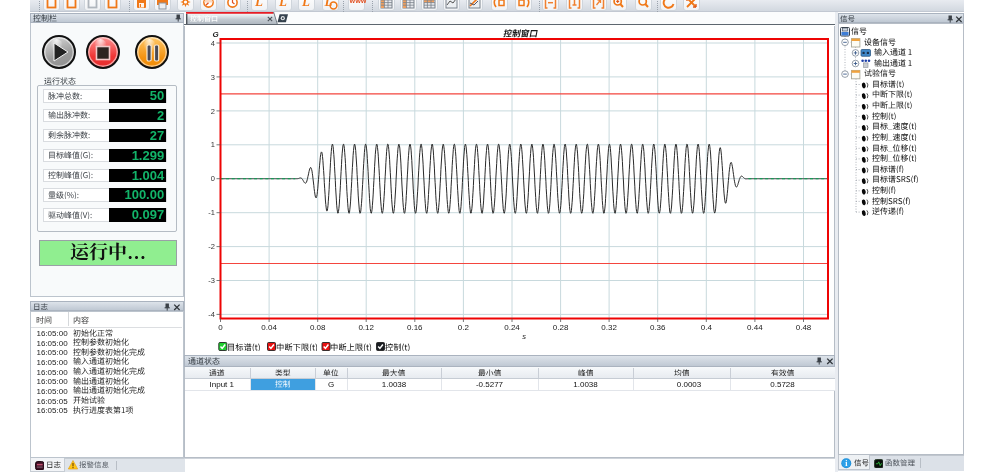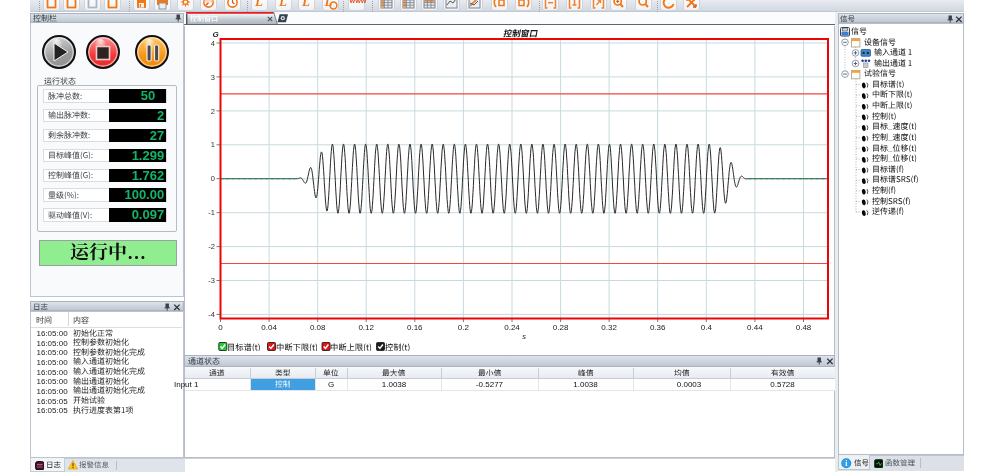--- a/index.html
+++ b/index.html
@@ -178,41 +178,41 @@
     </svg>
     <div style="position:absolute;left:36.5px;top:85px;width:140px;height:146.5px;border:1px solid #b5bcc4;border-radius:2px;"></div>
     <div style="position:absolute;left:42px;top:76px;width:38px;height:9px;background:#f8fafb;"></div>
     <svg style="position:absolute;left:44px;top:77px;" width="32.0" height="8" viewBox="0 -880 4000 1000">
       <path fill="#3a4046" d="M380 -777V-706H884V-777ZM68 -738C127 -697 206 -639 245 -604L297 -658C256 -693 175 -748 118 -786ZM375 -119C405 -132 449 -136 825 -169L864 -93L931 -128C892 -204 812 -335 750 -432L688 -403C720 -352 756 -291 789 -234L459 -209C512 -286 565 -384 606 -478H955V-549H314V-478H516C478 -377 422 -280 404 -253C383 -221 367 -198 349 -195C358 -174 371 -135 375 -119ZM252 -490H42V-420H179V-101C136 -82 86 -38 37 15L90 84C139 18 189 -42 222 -42C245 -42 280 -9 320 16C391 59 474 71 597 71C705 71 876 66 944 61C945 39 957 0 967 -21C864 -10 713 -2 599 -2C488 -2 403 -9 336 -51C297 -75 273 -95 252 -105Z M1435 -780V-708H1927V-780ZM1267 -841C1216 -768 1119 -679 1035 -622C1048 -608 1069 -579 1079 -562C1169 -626 1272 -724 1339 -811ZM1391 -504V-432H1728V-17C1728 -1 1721 4 1702 5C1684 6 1616 6 1545 3C1556 25 1567 56 1570 77C1668 77 1725 77 1759 66C1792 53 1804 30 1804 -16V-432H1955V-504ZM1307 -626C1238 -512 1128 -396 1025 -322C1040 -307 1067 -274 1078 -259C1115 -289 1154 -325 1192 -364V83H1266V-446C1308 -496 1346 -548 1378 -600Z M2741 -774C2785 -719 2836 -642 2860 -596L2920 -634C2896 -680 2843 -752 2798 -806ZM2049 -674C2096 -615 2152 -537 2175 -486L2237 -528C2212 -577 2155 -653 2106 -709ZM2589 -838V-605L2588 -545H2356V-471H2583C2568 -306 2512 -120 2327 30C2347 43 2373 63 2388 78C2539 -47 2609 -197 2640 -344C2695 -156 2782 -6 2918 78C2930 59 2955 30 2973 16C2816 -70 2723 -252 2675 -471H2951V-545H2662L2663 -605V-838ZM2032 -194 2076 -130C2127 -176 2188 -234 2247 -290V78H2321V-841H2247V-382C2168 -309 2086 -237 2032 -194Z M3381 -409C3440 -375 3511 -323 3543 -286L3610 -329C3573 -367 3503 -417 3444 -449ZM3270 -241V-45C3270 37 3300 58 3416 58C3441 58 3624 58 3650 58C3746 58 3770 27 3780 -99C3759 -104 3728 -115 3712 -128C3706 -25 3698 -10 3645 -10C3604 -10 3450 -10 3420 -10C3355 -10 3344 -16 3344 -45V-241ZM3410 -265C3467 -212 3537 -138 3568 -90L3630 -131C3596 -178 3525 -249 3467 -299ZM3750 -235C3800 -150 3851 -36 3868 35L3940 9C3921 -62 3868 -173 3816 -256ZM3154 -241C3135 -161 3100 -59 3054 6L3122 40C3166 -28 3199 -136 3221 -219ZM3466 -844C3461 -795 3455 -746 3444 -699H3056V-629H3424C3377 -499 3278 -391 3045 -333C3061 -316 3080 -287 3088 -269C3347 -339 3454 -471 3504 -629C3579 -449 3710 -328 3907 -274C3918 -295 3940 -326 3958 -343C3778 -384 3651 -485 3582 -629H3948V-699H3522C3532 -746 3539 -794 3544 -844Z"></path>
     </svg>
     <div style="position:absolute;left:43px;top:89.0px;width:124px;height:13.5px;background:#fff;border:1px solid #d9dce0;"></div>
     <svg style="position:absolute;left:47.5px;top:91.6px;" width="34.2" height="8" viewBox="0 -880 4278 1000">
       <path fill="#3a3f45" d="M513 -780C605 -751 727 -704 788 -668L819 -734C757 -769 634 -813 543 -838ZM395 -464V-394H529C500 -258 439 -144 364 -85V-803H91V-443C91 -296 86 -94 23 47C40 54 70 70 83 82C126 -14 144 -140 152 -259H295V-10C295 4 290 8 277 8C265 9 225 9 181 8C190 28 200 60 202 79C267 79 305 77 330 65C355 53 364 30 364 -9V-73C379 -59 396 -37 404 -21C506 -101 580 -252 608 -454L564 -466L552 -464ZM158 -735H295V-569H158ZM158 -500H295V-329H156L158 -443ZM453 -645V-573H649V-9C649 5 644 10 629 10C615 11 566 12 514 10C524 29 534 62 537 82C611 82 655 81 684 68C711 56 720 33 720 -8V-347C768 -207 836 -87 923 -19C935 -38 960 -65 976 -79C897 -132 833 -229 785 -343C836 -389 899 -460 954 -518L888 -568C857 -519 806 -455 760 -406C744 -451 731 -498 720 -544V-645Z M1053 -730C1115 -683 1188 -613 1222 -567L1279 -624C1244 -670 1167 -735 1106 -780ZM1037 -64 1106 -17C1163 -110 1230 -235 1282 -343L1222 -388C1166 -274 1090 -141 1037 -64ZM1590 -578V-337H1411V-578ZM1665 -578H1855V-337H1665ZM1590 -839V-653H1337V-199H1411V-262H1590V80H1665V-262H1855V-203H1931V-653H1665V-839Z M2759 -214C2816 -145 2875 -52 2897 10L2958 -28C2936 -91 2875 -180 2816 -247ZM2412 -269C2478 -224 2554 -153 2591 -104L2647 -152C2609 -199 2532 -267 2465 -311ZM2281 -241V-34C2281 47 2312 69 2431 69C2455 69 2630 69 2656 69C2748 69 2773 41 2784 -74C2762 -78 2730 -90 2713 -101C2707 -13 2700 1 2650 1C2611 1 2464 1 2435 1C2371 1 2360 -5 2360 -35V-241ZM2137 -225C2119 -148 2084 -60 2043 -9L2112 24C2157 -36 2190 -130 2208 -212ZM2265 -567H2737V-391H2265ZM2186 -638V-319H2820V-638H2657C2692 -689 2729 -751 2761 -808L2684 -839C2658 -779 2614 -696 2575 -638H2370L2429 -668C2411 -715 2365 -784 2321 -836L2257 -806C2299 -755 2341 -685 2358 -638Z M3443 -821C3425 -782 3393 -723 3368 -688L3417 -664C3443 -697 3477 -747 3506 -793ZM3088 -793C3114 -751 3141 -696 3150 -661L3207 -686C3198 -722 3171 -776 3143 -815ZM3410 -260C3387 -208 3355 -164 3317 -126C3279 -145 3240 -164 3203 -180C3217 -204 3233 -231 3247 -260ZM3110 -153C3159 -134 3214 -109 3264 -83C3200 -37 3123 -5 3041 14C3054 28 3070 54 3077 72C3169 47 3254 8 3326 -50C3359 -30 3389 -11 3412 6L3460 -43C3437 -59 3408 -77 3375 -95C3428 -152 3470 -222 3495 -309L3454 -326L3442 -323H3278L3300 -375L3233 -387C3226 -367 3216 -345 3206 -323H3070V-260H3175C3154 -220 3131 -183 3110 -153ZM3257 -841V-654H3050V-592H3234C3186 -527 3109 -465 3039 -435C3054 -421 3071 -395 3080 -378C3141 -411 3207 -467 3257 -526V-404H3327V-540C3375 -505 3436 -458 3461 -435L3503 -489C3479 -506 3391 -562 3342 -592H3531V-654H3327V-841ZM3629 -832C3604 -656 3559 -488 3481 -383C3497 -373 3526 -349 3538 -337C3564 -374 3586 -418 3606 -467C3628 -369 3657 -278 3694 -199C3638 -104 3560 -31 3451 22C3465 37 3486 67 3493 83C3595 28 3672 -41 3731 -129C3781 -44 3843 24 3921 71C3933 52 3955 26 3972 12C3888 -33 3822 -106 3771 -198C3824 -301 3858 -426 3880 -576H3948V-646H3663C3677 -702 3689 -761 3698 -821ZM3809 -576C3793 -461 3769 -361 3733 -276C3695 -366 3667 -468 3648 -576Z M4139 -390C4175 -390 4205 -418 4205 -460C4205 -501 4175 -530 4139 -530C4102 -530 4073 -501 4073 -460C4073 -418 4102 -390 4139 -390ZM4139 13C4175 13 4205 -15 4205 -56C4205 -98 4175 -126 4139 -126C4102 -126 4073 -98 4073 -56C4073 -15 4102 13 4139 13Z"></path>
     </svg>
-    <div style="position:absolute;left:108.7px;top:89.0px;width:57.5px;height:13.5px;background:#000;color:#12b469;font:bold 13px 'Liberation Sans',sans-serif;text-align:right;padding-right:11px;line-height:13.5px;">50</div>
+    <div style="position:absolute;left:108.7px;top:89.0px;width:57.5px;height:13.5px;background:#000;color:#12b469;font:bold 13px 'Liberation Sans',sans-serif;text-align:right;padding-right:2px;line-height:13.5px;">50</div>
     <div style="position:absolute;left:43px;top:108.88px;width:124px;height:13.5px;background:#fff;border:1px solid #d9dce0;"></div>
     <svg style="position:absolute;left:47.5px;top:111.47999999999999px;" width="42.2" height="8" viewBox="0 -880 5278 1000">
       <path fill="#3a3f45" d="M734 -447V-85H793V-447ZM861 -484V-5C861 6 857 9 846 10C833 10 793 10 747 9C757 27 765 54 767 71C826 71 866 70 890 60C915 49 922 31 922 -5V-484ZM71 -330C79 -338 108 -344 140 -344H219V-206C152 -190 90 -176 42 -167L59 -96L219 -137V79H285V-154L368 -176L362 -239L285 -221V-344H365V-413H285V-565H219V-413H132C158 -483 183 -566 203 -652H367V-720H217C225 -756 231 -792 236 -827L166 -839C162 -800 157 -759 150 -720H47V-652H137C119 -569 100 -501 91 -475C77 -430 65 -398 48 -393C56 -376 67 -344 71 -330ZM659 -843C593 -738 469 -639 348 -583C366 -568 386 -545 397 -527C424 -541 451 -557 477 -574V-532H847V-581C872 -566 899 -551 926 -537C935 -557 956 -581 974 -596C869 -641 774 -698 698 -783L720 -816ZM506 -594C562 -635 615 -683 659 -734C710 -678 765 -633 826 -594ZM614 -406V-327H477V-406ZM415 -466V76H477V-130H614V1C614 10 612 12 604 13C594 13 568 13 537 12C546 30 554 57 556 74C599 74 630 74 651 63C672 52 677 33 677 1V-466ZM477 -269H614V-187H477Z M1104 -341V21H1814V78H1895V-341H1814V-54H1539V-404H1855V-750H1774V-477H1539V-839H1457V-477H1228V-749H1150V-404H1457V-54H1187V-341Z M2513 -780C2605 -751 2727 -704 2788 -668L2819 -734C2757 -769 2634 -813 2543 -838ZM2395 -464V-394H2529C2500 -258 2439 -144 2364 -85V-803H2091V-443C2091 -296 2086 -94 2023 47C2040 54 2070 70 2083 82C2126 -14 2144 -140 2152 -259H2295V-10C2295 4 2290 8 2277 8C2265 9 2225 9 2181 8C2190 28 2200 60 2202 79C2267 79 2305 77 2330 65C2355 53 2364 30 2364 -9V-73C2379 -59 2396 -37 2404 -21C2506 -101 2580 -252 2608 -454L2564 -466L2552 -464ZM2158 -735H2295V-569H2158ZM2158 -500H2295V-329H2156L2158 -443ZM2453 -645V-573H2649V-9C2649 5 2644 10 2629 10C2615 11 2566 12 2514 10C2524 29 2534 62 2537 82C2611 82 2655 81 2684 68C2711 56 2720 33 2720 -8V-347C2768 -207 2836 -87 2923 -19C2935 -38 2960 -65 2976 -79C2897 -132 2833 -229 2785 -343C2836 -389 2899 -460 2954 -518L2888 -568C2857 -519 2806 -455 2760 -406C2744 -451 2731 -498 2720 -544V-645Z M3053 -730C3115 -683 3188 -613 3222 -567L3279 -624C3244 -670 3167 -735 3106 -780ZM3037 -64 3106 -17C3163 -110 3230 -235 3282 -343L3222 -388C3166 -274 3090 -141 3037 -64ZM3590 -578V-337H3411V-578ZM3665 -578H3855V-337H3665ZM3590 -839V-653H3337V-199H3411V-262H3590V80H3665V-262H3855V-203H3931V-653H3665V-839Z M4443 -821C4425 -782 4393 -723 4368 -688L4417 -664C4443 -697 4477 -747 4506 -793ZM4088 -793C4114 -751 4141 -696 4150 -661L4207 -686C4198 -722 4171 -776 4143 -815ZM4410 -260C4387 -208 4355 -164 4317 -126C4279 -145 4240 -164 4203 -180C4217 -204 4233 -231 4247 -260ZM4110 -153C4159 -134 4214 -109 4264 -83C4200 -37 4123 -5 4041 14C4054 28 4070 54 4077 72C4169 47 4254 8 4326 -50C4359 -30 4389 -11 4412 6L4460 -43C4437 -59 4408 -77 4375 -95C4428 -152 4470 -222 4495 -309L4454 -326L4442 -323H4278L4300 -375L4233 -387C4226 -367 4216 -345 4206 -323H4070V-260H4175C4154 -220 4131 -183 4110 -153ZM4257 -841V-654H4050V-592H4234C4186 -527 4109 -465 4039 -435C4054 -421 4071 -395 4080 -378C4141 -411 4207 -467 4257 -526V-404H4327V-540C4375 -505 4436 -458 4461 -435L4503 -489C4479 -506 4391 -562 4342 -592H4531V-654H4327V-841ZM4629 -832C4604 -656 4559 -488 4481 -383C4497 -373 4526 -349 4538 -337C4564 -374 4586 -418 4606 -467C4628 -369 4657 -278 4694 -199C4638 -104 4560 -31 4451 22C4465 37 4486 67 4493 83C4595 28 4672 -41 4731 -129C4781 -44 4843 24 4921 71C4933 52 4955 26 4972 12C4888 -33 4822 -106 4771 -198C4824 -301 4858 -426 4880 -576H4948V-646H4663C4677 -702 4689 -761 4698 -821ZM4809 -576C4793 -461 4769 -361 4733 -276C4695 -366 4667 -468 4648 -576Z M5139 -390C5175 -390 5205 -418 5205 -460C5205 -501 5175 -530 5139 -530C5102 -530 5073 -501 5073 -460C5073 -418 5102 -390 5139 -390ZM5139 13C5175 13 5205 -15 5205 -56C5205 -98 5175 -126 5139 -126C5102 -126 5073 -98 5073 -56C5073 -15 5102 13 5139 13Z"></path>
     </svg>
     <div style="position:absolute;left:108.7px;top:108.88px;width:57.5px;height:13.5px;background:#000;color:#12b469;font:bold 13px 'Liberation Sans',sans-serif;text-align:right;padding-right:2px;line-height:13.5px;">2</div>
     <div style="position:absolute;left:43px;top:128.76px;width:124px;height:13.5px;background:#fff;border:1px solid #d9dce0;"></div>
     <svg style="position:absolute;left:47.5px;top:131.35999999999999px;" width="42.2" height="8" viewBox="0 -880 5278 1000">
       <path fill="#3a3f45" d="M689 -720V-165H757V-720ZM847 -830V-16C847 1 841 6 824 7C808 8 756 8 698 6C709 27 719 58 722 78C803 78 850 76 879 65C908 52 920 31 920 -16V-830ZM56 -319 73 -263 194 -297V-234H253V-552H194V-480H72V-425H194V-350C141 -337 95 -327 56 -319ZM545 -836C442 -802 245 -782 83 -772C92 -756 100 -729 103 -713C170 -716 242 -721 313 -728V-644H55V-580H313V-279C249 -174 137 -65 42 -9C58 3 81 29 92 47C166 -3 248 -85 313 -174V75H384V-185C453 -133 546 -57 584 -22L626 -84C588 -112 448 -212 384 -254V-580H644V-644H384V-737C465 -747 540 -762 598 -781ZM441 -552V-313C441 -255 454 -240 510 -240C520 -240 569 -240 580 -240C622 -240 638 -262 643 -341C627 -344 605 -352 594 -362C592 -299 588 -291 572 -291C562 -291 525 -291 518 -291C501 -291 498 -293 498 -313V-393C541 -410 590 -435 629 -460L585 -503C564 -484 531 -464 498 -447V-552Z M1647 -170C1724 -107 1817 -18 1861 40L1926 -4C1880 -62 1784 -148 1708 -208ZM1273 -205C1219 -132 1136 -56 1057 -7C1074 4 1102 30 1115 43C1193 -12 1283 -97 1343 -179ZM1503 -850C1394 -709 1202 -575 1025 -499C1044 -482 1064 -457 1077 -437C1130 -463 1185 -494 1239 -529V-465H1465V-338H1095V-267H1465V-11C1465 4 1460 8 1444 9C1427 10 1370 10 1309 8C1321 28 1335 60 1339 80C1419 81 1469 79 1500 67C1533 55 1544 34 1544 -10V-267H1913V-338H1544V-465H1760V-534H1246C1338 -595 1427 -668 1499 -745C1625 -609 1763 -522 1927 -449C1938 -471 1959 -497 1978 -513C1809 -580 1664 -664 1544 -795L1561 -817Z M2513 -780C2605 -751 2727 -704 2788 -668L2819 -734C2757 -769 2634 -813 2543 -838ZM2395 -464V-394H2529C2500 -258 2439 -144 2364 -85V-803H2091V-443C2091 -296 2086 -94 2023 47C2040 54 2070 70 2083 82C2126 -14 2144 -140 2152 -259H2295V-10C2295 4 2290 8 2277 8C2265 9 2225 9 2181 8C2190 28 2200 60 2202 79C2267 79 2305 77 2330 65C2355 53 2364 30 2364 -9V-73C2379 -59 2396 -37 2404 -21C2506 -101 2580 -252 2608 -454L2564 -466L2552 -464ZM2158 -735H2295V-569H2158ZM2158 -500H2295V-329H2156L2158 -443ZM2453 -645V-573H2649V-9C2649 5 2644 10 2629 10C2615 11 2566 12 2514 10C2524 29 2534 62 2537 82C2611 82 2655 81 2684 68C2711 56 2720 33 2720 -8V-347C2768 -207 2836 -87 2923 -19C2935 -38 2960 -65 2976 -79C2897 -132 2833 -229 2785 -343C2836 -389 2899 -460 2954 -518L2888 -568C2857 -519 2806 -455 2760 -406C2744 -451 2731 -498 2720 -544V-645Z M3053 -730C3115 -683 3188 -613 3222 -567L3279 -624C3244 -670 3167 -735 3106 -780ZM3037 -64 3106 -17C3163 -110 3230 -235 3282 -343L3222 -388C3166 -274 3090 -141 3037 -64ZM3590 -578V-337H3411V-578ZM3665 -578H3855V-337H3665ZM3590 -839V-653H3337V-199H3411V-262H3590V80H3665V-262H3855V-203H3931V-653H3665V-839Z M4443 -821C4425 -782 4393 -723 4368 -688L4417 -664C4443 -697 4477 -747 4506 -793ZM4088 -793C4114 -751 4141 -696 4150 -661L4207 -686C4198 -722 4171 -776 4143 -815ZM4410 -260C4387 -208 4355 -164 4317 -126C4279 -145 4240 -164 4203 -180C4217 -204 4233 -231 4247 -260ZM4110 -153C4159 -134 4214 -109 4264 -83C4200 -37 4123 -5 4041 14C4054 28 4070 54 4077 72C4169 47 4254 8 4326 -50C4359 -30 4389 -11 4412 6L4460 -43C4437 -59 4408 -77 4375 -95C4428 -152 4470 -222 4495 -309L4454 -326L4442 -323H4278L4300 -375L4233 -387C4226 -367 4216 -345 4206 -323H4070V-260H4175C4154 -220 4131 -183 4110 -153ZM4257 -841V-654H4050V-592H4234C4186 -527 4109 -465 4039 -435C4054 -421 4071 -395 4080 -378C4141 -411 4207 -467 4257 -526V-404H4327V-540C4375 -505 4436 -458 4461 -435L4503 -489C4479 -506 4391 -562 4342 -592H4531V-654H4327V-841ZM4629 -832C4604 -656 4559 -488 4481 -383C4497 -373 4526 -349 4538 -337C4564 -374 4586 -418 4606 -467C4628 -369 4657 -278 4694 -199C4638 -104 4560 -31 4451 22C4465 37 4486 67 4493 83C4595 28 4672 -41 4731 -129C4781 -44 4843 24 4921 71C4933 52 4955 26 4972 12C4888 -33 4822 -106 4771 -198C4824 -301 4858 -426 4880 -576H4948V-646H4663C4677 -702 4689 -761 4698 -821ZM4809 -576C4793 -461 4769 -361 4733 -276C4695 -366 4667 -468 4648 -576Z M5139 -390C5175 -390 5205 -418 5205 -460C5205 -501 5175 -530 5139 -530C5102 -530 5073 -501 5073 -460C5073 -418 5102 -390 5139 -390ZM5139 13C5175 13 5205 -15 5205 -56C5205 -98 5175 -126 5139 -126C5102 -126 5073 -98 5073 -56C5073 -15 5102 13 5139 13Z"></path>
     </svg>
     <div style="position:absolute;left:108.7px;top:128.76px;width:57.5px;height:13.5px;background:#000;color:#12b469;font:bold 13px 'Liberation Sans',sans-serif;text-align:right;padding-right:2px;line-height:13.5px;">27</div>
     <div style="position:absolute;left:43px;top:148.64px;width:124px;height:13.5px;background:#fff;border:1px solid #d9dce0;"></div>
     <svg style="position:absolute;left:47.5px;top:151.23999999999998px;" width="45.1" height="8" viewBox="0 -880 5643 1000">
       <path fill="#3a3f45" d="M233 -470H759V-305H233ZM233 -542V-704H759V-542ZM233 -233H759V-67H233ZM158 -778V74H233V6H759V74H837V-778Z M1466 -764V-693H1902V-764ZM1779 -325C1826 -225 1873 -95 1888 -16L1957 -41C1940 -120 1892 -247 1843 -345ZM1491 -342C1465 -236 1420 -129 1364 -57C1381 -49 1411 -28 1425 -18C1479 -94 1529 -211 1560 -327ZM1422 -525V-454H1636V-18C1636 -5 1632 -1 1617 0C1604 0 1557 1 1505 -1C1515 22 1526 54 1529 76C1599 76 1645 74 1674 62C1703 49 1712 26 1712 -17V-454H1956V-525ZM1202 -840V-628H1049V-558H1186C1153 -434 1088 -290 1024 -215C1038 -196 1058 -165 1066 -145C1116 -209 1165 -314 1202 -422V79H1277V-444C1311 -395 1351 -333 1368 -301L1412 -360C1392 -388 1306 -498 1277 -531V-558H1408V-628H1277V-840Z M2596 -696H2791C2764 -648 2727 -605 2684 -567C2642 -603 2609 -642 2585 -682ZM2597 -840C2556 -739 2477 -649 2390 -591C2405 -578 2430 -548 2439 -534C2475 -561 2510 -593 2542 -629C2565 -594 2595 -558 2630 -525C2556 -473 2470 -435 2383 -414C2397 -400 2414 -372 2422 -355C2514 -382 2605 -423 2684 -480C2747 -433 2826 -393 2918 -368C2928 -387 2950 -416 2965 -431C2876 -451 2801 -485 2739 -526C2803 -583 2855 -654 2889 -739L2842 -759L2829 -757H2634C2646 -778 2657 -800 2667 -822ZM2642 -416V-352H2457V-294H2642V-229H2463V-171H2642V-98H2417V-37H2642V80H2715V-37H2939V-98H2715V-171H2898V-229H2715V-294H2901V-352H2715V-416ZM2192 -830V-123L2129 -118V-673H2070V-52L2317 -72V-34H2374V-674H2317V-133L2253 -128V-830Z M3599 -840C3596 -810 3591 -774 3586 -738H3329V-671H3574C3568 -637 3562 -605 3555 -578H3382V-14H3286V51H3958V-14H3869V-578H3623C3631 -605 3639 -637 3646 -671H3928V-738H3661L3679 -835ZM3450 -14V-97H3799V-14ZM3450 -379H3799V-293H3450ZM3450 -435V-519H3799V-435ZM3450 -239H3799V-152H3450ZM3264 -839C3211 -687 3124 -538 3032 -440C3045 -422 3066 -383 3074 -366C3103 -398 3132 -435 3159 -475V80H3229V-589C3269 -661 3304 -739 3333 -817Z M4239 196 4295 171C4209 29 4168 -141 4168 -311C4168 -480 4209 -649 4295 -792L4239 -818C4147 -668 4092 -507 4092 -311C4092 -114 4147 47 4239 196Z M4727 13C4825 13 4906 -23 4953 -72V-380H4712V-303H4868V-111C4839 -84 4788 -68 4736 -68C4579 -68 4491 -184 4491 -369C4491 -552 4587 -665 4735 -665C4808 -665 4856 -634 4893 -596L4943 -656C4901 -700 4834 -746 4732 -746C4538 -746 4396 -603 4396 -366C4396 -128 4534 13 4727 13Z M5126 196C5218 47 5273 -114 5273 -311C5273 -507 5218 -668 5126 -818L5069 -792C5155 -649 5198 -480 5198 -311C5198 -141 5155 29 5069 171Z M5504 -390C5540 -390 5570 -418 5570 -460C5570 -501 5540 -530 5504 -530C5467 -530 5438 -501 5438 -460C5438 -418 5467 -390 5504 -390ZM5504 13C5540 13 5570 -15 5570 -56C5570 -98 5540 -126 5504 -126C5467 -126 5438 -98 5438 -56C5438 -15 5467 13 5504 13Z"></path>
     </svg>
     <div style="position:absolute;left:108.7px;top:148.64px;width:57.5px;height:13.5px;background:#000;color:#12b469;font:bold 13px 'Liberation Sans',sans-serif;text-align:right;padding-right:2px;line-height:13.5px;">1.299</div>
     <div style="position:absolute;left:43px;top:168.51999999999998px;width:124px;height:13.5px;background:#fff;border:1px solid #d9dce0;"></div>
     <svg style="position:absolute;left:47.5px;top:171.11999999999998px;" width="45.1" height="8" viewBox="0 -880 5643 1000">
       <path fill="#3a3f45" d="M695 -553C758 -496 843 -415 884 -369L933 -418C889 -463 804 -540 741 -594ZM560 -593C513 -527 440 -460 370 -415C384 -402 408 -372 417 -358C489 -410 572 -491 626 -569ZM164 -841V-646H43V-575H164V-336C114 -319 68 -305 32 -294L49 -219L164 -261V-16C164 -2 159 2 147 2C135 3 96 3 53 2C63 22 72 53 74 71C137 72 177 69 200 58C225 46 234 25 234 -16V-286L342 -325L330 -394L234 -360V-575H338V-646H234V-841ZM332 -20V47H964V-20H689V-271H893V-338H413V-271H613V-20ZM588 -823C602 -792 619 -752 631 -719H367V-544H435V-653H882V-554H954V-719H712C700 -754 678 -802 658 -841Z M1676 -748V-194H1747V-748ZM1854 -830V-23C1854 -7 1849 -2 1834 -2C1815 -1 1759 -1 1700 -3C1710 20 1721 55 1725 76C1800 76 1855 74 1885 62C1916 48 1928 26 1928 -24V-830ZM1142 -816C1121 -719 1087 -619 1041 -552C1060 -545 1093 -532 1108 -524C1125 -553 1142 -588 1158 -627H1289V-522H1045V-453H1289V-351H1091V-2H1159V-283H1289V79H1361V-283H1500V-78C1500 -67 1497 -64 1486 -64C1475 -63 1442 -63 1400 -65C1409 -46 1418 -19 1421 1C1476 1 1515 0 1538 -11C1563 -23 1569 -42 1569 -76V-351H1361V-453H1604V-522H1361V-627H1565V-696H1361V-836H1289V-696H1183C1194 -730 1204 -766 1212 -802Z M2596 -696H2791C2764 -648 2727 -605 2684 -567C2642 -603 2609 -642 2585 -682ZM2597 -840C2556 -739 2477 -649 2390 -591C2405 -578 2430 -548 2439 -534C2475 -561 2510 -593 2542 -629C2565 -594 2595 -558 2630 -525C2556 -473 2470 -435 2383 -414C2397 -400 2414 -372 2422 -355C2514 -382 2605 -423 2684 -480C2747 -433 2826 -393 2918 -368C2928 -387 2950 -416 2965 -431C2876 -451 2801 -485 2739 -526C2803 -583 2855 -654 2889 -739L2842 -759L2829 -757H2634C2646 -778 2657 -800 2667 -822ZM2642 -416V-352H2457V-294H2642V-229H2463V-171H2642V-98H2417V-37H2642V80H2715V-37H2939V-98H2715V-171H2898V-229H2715V-294H2901V-352H2715V-416ZM2192 -830V-123L2129 -118V-673H2070V-52L2317 -72V-34H2374V-674H2317V-133L2253 -128V-830Z M3599 -840C3596 -810 3591 -774 3586 -738H3329V-671H3574C3568 -637 3562 -605 3555 -578H3382V-14H3286V51H3958V-14H3869V-578H3623C3631 -605 3639 -637 3646 -671H3928V-738H3661L3679 -835ZM3450 -14V-97H3799V-14ZM3450 -379H3799V-293H3450ZM3450 -435V-519H3799V-435ZM3450 -239H3799V-152H3450ZM3264 -839C3211 -687 3124 -538 3032 -440C3045 -422 3066 -383 3074 -366C3103 -398 3132 -435 3159 -475V80H3229V-589C3269 -661 3304 -739 3333 -817Z M4239 196 4295 171C4209 29 4168 -141 4168 -311C4168 -480 4209 -649 4295 -792L4239 -818C4147 -668 4092 -507 4092 -311C4092 -114 4147 47 4239 196Z M4727 13C4825 13 4906 -23 4953 -72V-380H4712V-303H4868V-111C4839 -84 4788 -68 4736 -68C4579 -68 4491 -184 4491 -369C4491 -552 4587 -665 4735 -665C4808 -665 4856 -634 4893 -596L4943 -656C4901 -700 4834 -746 4732 -746C4538 -746 4396 -603 4396 -366C4396 -128 4534 13 4727 13Z M5126 196C5218 47 5273 -114 5273 -311C5273 -507 5218 -668 5126 -818L5069 -792C5155 -649 5198 -480 5198 -311C5198 -141 5155 29 5069 171Z M5504 -390C5540 -390 5570 -418 5570 -460C5570 -501 5540 -530 5504 -530C5467 -530 5438 -501 5438 -460C5438 -418 5467 -390 5504 -390ZM5504 13C5540 13 5570 -15 5570 -56C5570 -98 5540 -126 5504 -126C5467 -126 5438 -98 5438 -56C5438 -15 5467 13 5504 13Z"></path>
     </svg>
-    <div style="position:absolute;left:108.7px;top:168.51999999999998px;width:57.5px;height:13.5px;background:#000;color:#12b469;font:bold 13px 'Liberation Sans',sans-serif;text-align:right;padding-right:2px;line-height:13.5px;">1.762</div>
+    <div style="position:absolute;left:108.7px;top:168.51999999999998px;width:57.5px;height:13.5px;background:#000;color:#12b469;font:bold 13px 'Liberation Sans',sans-serif;text-align:right;padding-right:2px;line-height:13.5px;">1.004</div>
     <div style="position:absolute;left:43px;top:188.39999999999998px;width:124px;height:13.5px;background:#fff;border:1px solid #d9dce0;"></div>
     <svg style="position:absolute;left:47.5px;top:190.99999999999997px;" width="31.0" height="8" viewBox="0 -880 3875 1000">
       <path fill="#3a3f45" d="M250 -665H747V-610H250ZM250 -763H747V-709H250ZM177 -808V-565H822V-808ZM52 -522V-465H949V-522ZM230 -273H462V-215H230ZM535 -273H777V-215H535ZM230 -373H462V-317H230ZM535 -373H777V-317H535ZM47 -3V55H955V-3H535V-61H873V-114H535V-169H851V-420H159V-169H462V-114H131V-61H462V-3Z M1042 -56 1060 18C1155 -18 1280 -66 1398 -113L1383 -178C1258 -132 1127 -84 1042 -56ZM1400 -775V-705H1512C1500 -384 1465 -124 1329 36C1347 46 1382 70 1395 82C1481 -30 1528 -177 1555 -355C1589 -273 1631 -197 1680 -130C1620 -63 1548 -12 1470 24C1486 36 1512 64 1523 82C1597 45 1666 -6 1726 -73C1781 -10 1844 42 1915 78C1926 59 1949 32 1966 18C1894 -16 1829 -67 1773 -130C1842 -223 1895 -341 1926 -486L1879 -505L1865 -502H1763C1788 -584 1817 -689 1840 -775ZM1587 -705H1746C1722 -611 1692 -506 1667 -436H1839C1814 -339 1775 -257 1726 -187C1659 -278 1607 -386 1572 -499C1579 -564 1583 -633 1587 -705ZM1055 -423C1070 -430 1094 -436 1223 -453C1177 -387 1134 -334 1115 -313C1084 -275 1060 -250 1038 -246C1046 -227 1057 -192 1061 -177C1083 -193 1117 -206 1384 -286C1381 -302 1379 -331 1379 -349L1183 -294C1257 -382 1330 -487 1393 -593L1330 -631C1311 -593 1289 -556 1266 -520L1134 -506C1195 -593 1255 -703 1301 -809L1232 -841C1189 -719 1113 -589 1090 -555C1067 -521 1050 -498 1031 -493C1040 -474 1051 -438 1055 -423Z M2239 196 2295 171C2209 29 2168 -141 2168 -311C2168 -480 2209 -649 2295 -792L2239 -818C2147 -668 2092 -507 2092 -311C2092 -114 2147 47 2239 196Z M2543 -284C2644 -284 2710 -369 2710 -517C2710 -663 2644 -746 2543 -746C2443 -746 2377 -663 2377 -517C2377 -369 2443 -284 2543 -284ZM2543 -340C2485 -340 2446 -400 2446 -517C2446 -634 2485 -690 2543 -690C2601 -690 2640 -634 2640 -517C2640 -400 2601 -340 2543 -340ZM2564 13H2626L3031 -746H2969ZM3054 13C3154 13 3220 -71 3220 -219C3220 -366 3154 -449 3054 -449C2954 -449 2888 -366 2888 -219C2888 -71 2954 13 3054 13ZM3054 -43C2996 -43 2956 -102 2956 -219C2956 -336 2996 -393 3054 -393C3111 -393 3152 -336 3152 -219C3152 -102 3111 -43 3054 -43Z M3358 196C3450 47 3505 -114 3505 -311C3505 -507 3450 -668 3358 -818L3301 -792C3387 -649 3430 -480 3430 -311C3430 -141 3387 29 3301 171Z M3736 -390C3772 -390 3802 -418 3802 -460C3802 -501 3772 -530 3736 -530C3699 -530 3670 -501 3670 -460C3670 -418 3699 -390 3736 -390ZM3736 13C3772 13 3802 -15 3802 -56C3802 -98 3772 -126 3736 -126C3699 -126 3670 -98 3670 -56C3670 -15 3699 13 3736 13Z"></path>
     </svg>
     <div style="position:absolute;left:108.7px;top:188.39999999999998px;width:57.5px;height:13.5px;background:#000;color:#12b469;font:bold 13px 'Liberation Sans',sans-serif;text-align:right;padding-right:2px;line-height:13.5px;">100.00</div>
     <div style="position:absolute;left:43px;top:208.27999999999997px;width:124px;height:13.5px;background:#fff;border:1px solid #d9dce0;"></div>
     <svg style="position:absolute;left:47.5px;top:210.87999999999997px;" width="44.2" height="8" viewBox="0 -880 5529 1000">
       <path fill="#3a3f45" d="M30 -149 45 -86C120 -106 211 -131 300 -156L293 -214C195 -189 99 -163 30 -149ZM939 -782H457V39H961V-29H528V-713H939ZM104 -656C98 -548 84 -399 72 -311H342C329 -105 313 -24 292 -2C284 8 273 10 256 10C238 10 192 9 143 4C154 22 162 48 163 67C211 70 258 71 283 69C313 66 332 60 348 39C380 7 394 -87 410 -342C411 -351 412 -373 412 -373L345 -372H333C347 -478 362 -661 371 -797L305 -796H68V-731H301C293 -609 280 -466 266 -372H144C153 -456 162 -565 168 -652ZM833 -654C810 -583 783 -513 752 -445C707 -510 660 -573 615 -630L560 -596C612 -529 668 -452 718 -375C669 -279 612 -193 551 -126C568 -115 596 -91 608 -78C662 -142 714 -221 761 -309C809 -231 850 -158 876 -101L936 -143C906 -208 856 -292 797 -380C837 -462 872 -549 902 -638Z M1089 -758V-691H1476V-758ZM1653 -823C1653 -752 1653 -680 1650 -609H1507V-537H1647C1635 -309 1595 -100 1458 25C1478 36 1504 61 1517 79C1664 -61 1707 -289 1721 -537H1870C1859 -182 1846 -49 1819 -19C1809 -7 1798 -4 1780 -4C1759 -4 1706 -4 1650 -10C1663 12 1671 43 1673 64C1726 68 1781 68 1812 65C1844 62 1864 53 1884 27C1919 -17 1931 -159 1945 -571C1945 -582 1945 -609 1945 -609H1724C1726 -680 1727 -752 1727 -823ZM1089 -44 1090 -45V-43C1113 -57 1149 -68 1427 -131L1446 -64L1512 -86C1493 -156 1448 -275 1410 -365L1348 -348C1368 -301 1388 -246 1406 -194L1168 -144C1207 -234 1245 -346 1270 -451H1494V-520H1054V-451H1193C1167 -334 1125 -216 1111 -183C1094 -145 1081 -118 1065 -113C1074 -95 1085 -59 1089 -44Z M2596 -696H2791C2764 -648 2727 -605 2684 -567C2642 -603 2609 -642 2585 -682ZM2597 -840C2556 -739 2477 -649 2390 -591C2405 -578 2430 -548 2439 -534C2475 -561 2510 -593 2542 -629C2565 -594 2595 -558 2630 -525C2556 -473 2470 -435 2383 -414C2397 -400 2414 -372 2422 -355C2514 -382 2605 -423 2684 -480C2747 -433 2826 -393 2918 -368C2928 -387 2950 -416 2965 -431C2876 -451 2801 -485 2739 -526C2803 -583 2855 -654 2889 -739L2842 -759L2829 -757H2634C2646 -778 2657 -800 2667 -822ZM2642 -416V-352H2457V-294H2642V-229H2463V-171H2642V-98H2417V-37H2642V80H2715V-37H2939V-98H2715V-171H2898V-229H2715V-294H2901V-352H2715V-416ZM2192 -830V-123L2129 -118V-673H2070V-52L2317 -72V-34H2374V-674H2317V-133L2253 -128V-830Z M3599 -840C3596 -810 3591 -774 3586 -738H3329V-671H3574C3568 -637 3562 -605 3555 -578H3382V-14H3286V51H3958V-14H3869V-578H3623C3631 -605 3639 -637 3646 -671H3928V-738H3661L3679 -835ZM3450 -14V-97H3799V-14ZM3450 -379H3799V-293H3450ZM3450 -435V-519H3799V-435ZM3450 -239H3799V-152H3450ZM3264 -839C3211 -687 3124 -538 3032 -440C3045 -422 3066 -383 3074 -366C3103 -398 3132 -435 3159 -475V80H3229V-589C3269 -661 3304 -739 3333 -817Z M4239 196 4295 171C4209 29 4168 -141 4168 -311C4168 -480 4209 -649 4295 -792L4239 -818C4147 -668 4092 -507 4092 -311C4092 -114 4147 47 4239 196Z M4573 0H4680L4913 -733H4819L4701 -336C4676 -250 4658 -180 4630 -94H4626C4599 -180 4580 -250 4555 -336L4436 -733H4339Z M5012 196C5104 47 5159 -114 5159 -311C5159 -507 5104 -668 5012 -818L4955 -792C5041 -649 5084 -480 5084 -311C5084 -141 5041 29 4955 171Z M5390 -390C5426 -390 5456 -418 5456 -460C5456 -501 5426 -530 5390 -530C5353 -530 5324 -501 5324 -460C5324 -418 5353 -390 5390 -390ZM5390 13C5426 13 5456 -15 5456 -56C5456 -98 5426 -126 5390 -126C5353 -126 5324 -98 5324 -56C5324 -15 5353 13 5390 13Z"></path>
     </svg>
     <div style="position:absolute;left:108.7px;top:208.27999999999997px;width:57.5px;height:13.5px;background:#000;color:#12b469;font:bold 13px 'Liberation Sans',sans-serif;text-align:right;padding-right:2px;line-height:13.5px;">0.097</div>
@@ -459,21 +459,21 @@
     <div style="position:absolute;left:633px;top:367.5px;width:1px;height:10px;background:#c9ced6;"></div>
     <svg style="position:absolute;left:770.55px;top:368.5px;" width="23.4" height="7.8" viewBox="0 -880 3000 1000">
       <path fill="#222" d="M391 -840C379 -797 365 -753 347 -710H63V-640H316C252 -508 160 -386 40 -304C54 -290 78 -263 88 -246C151 -291 207 -345 255 -406V79H329V-119H748V-15C748 0 743 6 726 6C707 7 646 8 580 5C590 26 601 57 605 77C691 77 746 77 779 66C812 53 822 30 822 -14V-524H336C359 -562 379 -600 397 -640H939V-710H427C442 -747 455 -785 467 -822ZM329 -289H748V-184H329ZM329 -353V-456H748V-353Z M1169 -600C1137 -523 1087 -441 1035 -384C1050 -374 1077 -350 1088 -339C1140 -399 1197 -494 1234 -581ZM1334 -573C1379 -519 1426 -445 1445 -396L1505 -431C1485 -479 1436 -551 1390 -603ZM1201 -816C1230 -779 1259 -729 1273 -694H1058V-626H1513V-694H1286L1341 -719C1327 -753 1295 -804 1263 -841ZM1138 -360C1178 -321 1220 -276 1259 -230C1203 -133 1129 -55 1038 1C1054 13 1081 41 1091 55C1176 -3 1248 -79 1306 -173C1349 -118 1386 -65 1408 -23L1468 -70C1441 -118 1395 -179 1344 -240C1372 -296 1396 -358 1415 -424L1344 -437C1331 -387 1314 -341 1294 -297C1261 -333 1226 -369 1194 -400ZM1657 -588H1824C1804 -454 1774 -340 1726 -246C1685 -328 1654 -420 1633 -518ZM1645 -841C1616 -663 1566 -492 1484 -383C1500 -370 1525 -341 1535 -326C1555 -354 1573 -385 1590 -419C1615 -330 1646 -248 1684 -176C1625 -89 1546 -22 1440 27C1456 40 1482 69 1492 83C1588 33 1664 -30 1723 -109C1775 -30 1838 35 1914 79C1926 60 1950 33 1967 19C1886 -23 1820 -90 1766 -174C1831 -284 1871 -420 1897 -588H1954V-658H1677C1692 -713 1704 -771 1715 -830Z M2599 -840C2596 -810 2591 -774 2586 -738H2329V-671H2574C2568 -637 2562 -605 2555 -578H2382V-14H2286V51H2958V-14H2869V-578H2623C2631 -605 2639 -637 2646 -671H2928V-738H2661L2679 -835ZM2450 -14V-97H2799V-14ZM2450 -379H2799V-293H2450ZM2450 -435V-519H2799V-435ZM2450 -239H2799V-152H2450ZM2264 -839C2211 -687 2124 -538 2032 -440C2045 -422 2066 -383 2074 -366C2103 -398 2132 -435 2159 -475V80H2229V-589C2269 -661 2304 -739 2333 -817Z"></path>
     </svg>
     <div style="position:absolute;left:730px;top:367.5px;width:1px;height:10px;background:#c9ced6;"></div>
     <div style="position:absolute;left:184.5px;top:378.5px;width:650.0px;height:12px;background:#fff;border-bottom:1px solid #e2e5ea;"></div>
     <div style="position:absolute;left:251px;top:378.8px;width:63.5px;height:11.4px;background:#3f9fe0;"></div>
     <svg style="position:absolute;left:274.9px;top:380.3px;" width="15.6" height="7.8" viewBox="0 -880 2000 1000">
       <path fill="#fff" d="M695 -553C758 -496 843 -415 884 -369L933 -418C889 -463 804 -540 741 -594ZM560 -593C513 -527 440 -460 370 -415C384 -402 408 -372 417 -358C489 -410 572 -491 626 -569ZM164 -841V-646H43V-575H164V-336C114 -319 68 -305 32 -294L49 -219L164 -261V-16C164 -2 159 2 147 2C135 3 96 3 53 2C63 22 72 53 74 71C137 72 177 69 200 58C225 46 234 25 234 -16V-286L342 -325L330 -394L234 -360V-575H338V-646H234V-841ZM332 -20V47H964V-20H689V-271H893V-338H413V-271H613V-20ZM588 -823C602 -792 619 -752 631 -719H367V-544H435V-653H882V-554H954V-719H712C700 -754 678 -802 658 -841Z M1676 -748V-194H1747V-748ZM1854 -830V-23C1854 -7 1849 -2 1834 -2C1815 -1 1759 -1 1700 -3C1710 20 1721 55 1725 76C1800 76 1855 74 1885 62C1916 48 1928 26 1928 -24V-830ZM1142 -816C1121 -719 1087 -619 1041 -552C1060 -545 1093 -532 1108 -524C1125 -553 1142 -588 1158 -627H1289V-522H1045V-453H1289V-351H1091V-2H1159V-283H1289V79H1361V-283H1500V-78C1500 -67 1497 -64 1486 -64C1475 -63 1442 -63 1400 -65C1409 -46 1418 -19 1421 1C1476 1 1515 0 1538 -11C1563 -23 1569 -42 1569 -76V-351H1361V-453H1604V-522H1361V-627H1565V-696H1361V-836H1289V-696H1183C1194 -730 1204 -766 1212 -802Z"></path>
     </svg>
-    <div style="position:absolute;left:174px;top:380.3px;width:60px;text-align:left;font:8px 'Liberation Sans',sans-serif;color:#111">Input 1</div>
+    <div style="position:absolute;left:174px;top:380.3px;width:60px;text-align:right;font:8px 'Liberation Sans',sans-serif;color:#111">Input 1</div>
     <div style="position:absolute;left:301px;top:380.3px;width:60px;text-align:center;font:8px 'Liberation Sans',sans-serif;color:#111">G</div>
     <div style="position:absolute;left:364px;top:380.3px;width:60px;text-align:center;font:8px 'Liberation Sans',sans-serif;color:#111">1.0038</div>
     <div style="position:absolute;left:459.5px;top:380.3px;width:60px;text-align:center;font:8px 'Liberation Sans',sans-serif;color:#111">-0.5277</div>
     <div style="position:absolute;left:555.5px;top:380.3px;width:60px;text-align:center;font:8px 'Liberation Sans',sans-serif;color:#111">1.0038</div>
     <div style="position:absolute;left:659px;top:380.3px;width:60px;text-align:center;font:8px 'Liberation Sans',sans-serif;color:#111">0.0003</div>
     <div style="position:absolute;left:752.5px;top:380.3px;width:60px;text-align:center;font:8px 'Liberation Sans',sans-serif;color:#111">0.5728</div>
     <div style="position:absolute;left:250.2px;top:378.8px;width:1px;height:11.4px;background:#e2e5ea;"></div>
     <div style="position:absolute;left:315.3px;top:378.8px;width:1px;height:11.4px;background:#e2e5ea;"></div>
     <div style="position:absolute;left:347px;top:378.8px;width:1px;height:11.4px;background:#e2e5ea;"></div>
     <div style="position:absolute;left:441px;top:378.8px;width:1px;height:11.4px;background:#e2e5ea;"></div>

